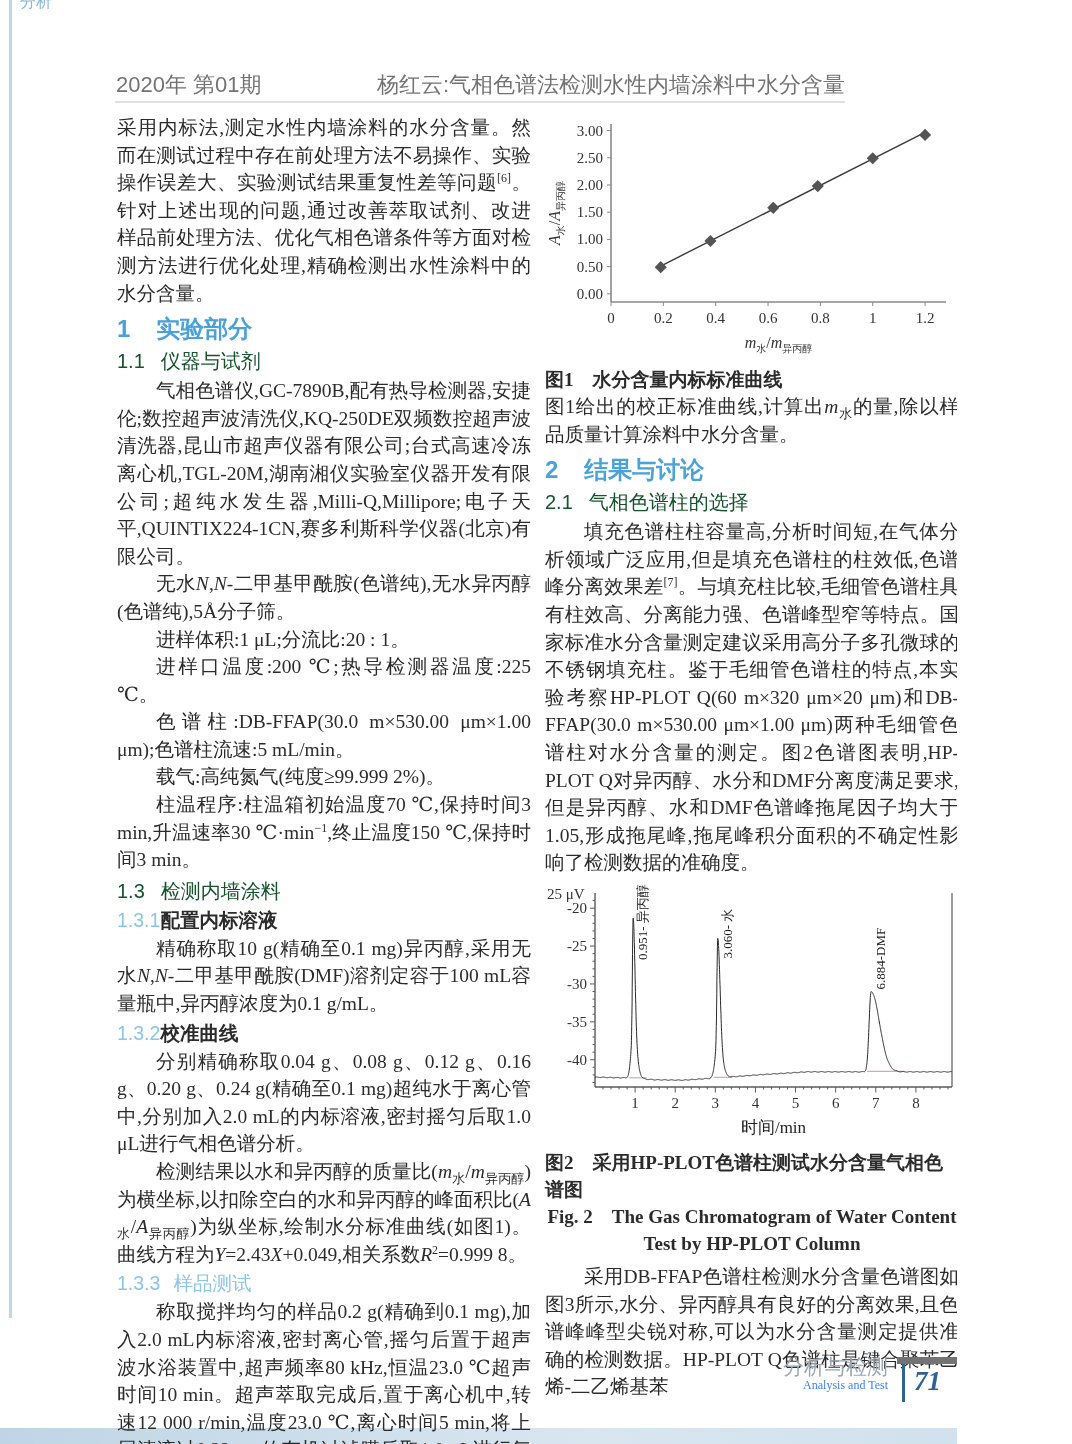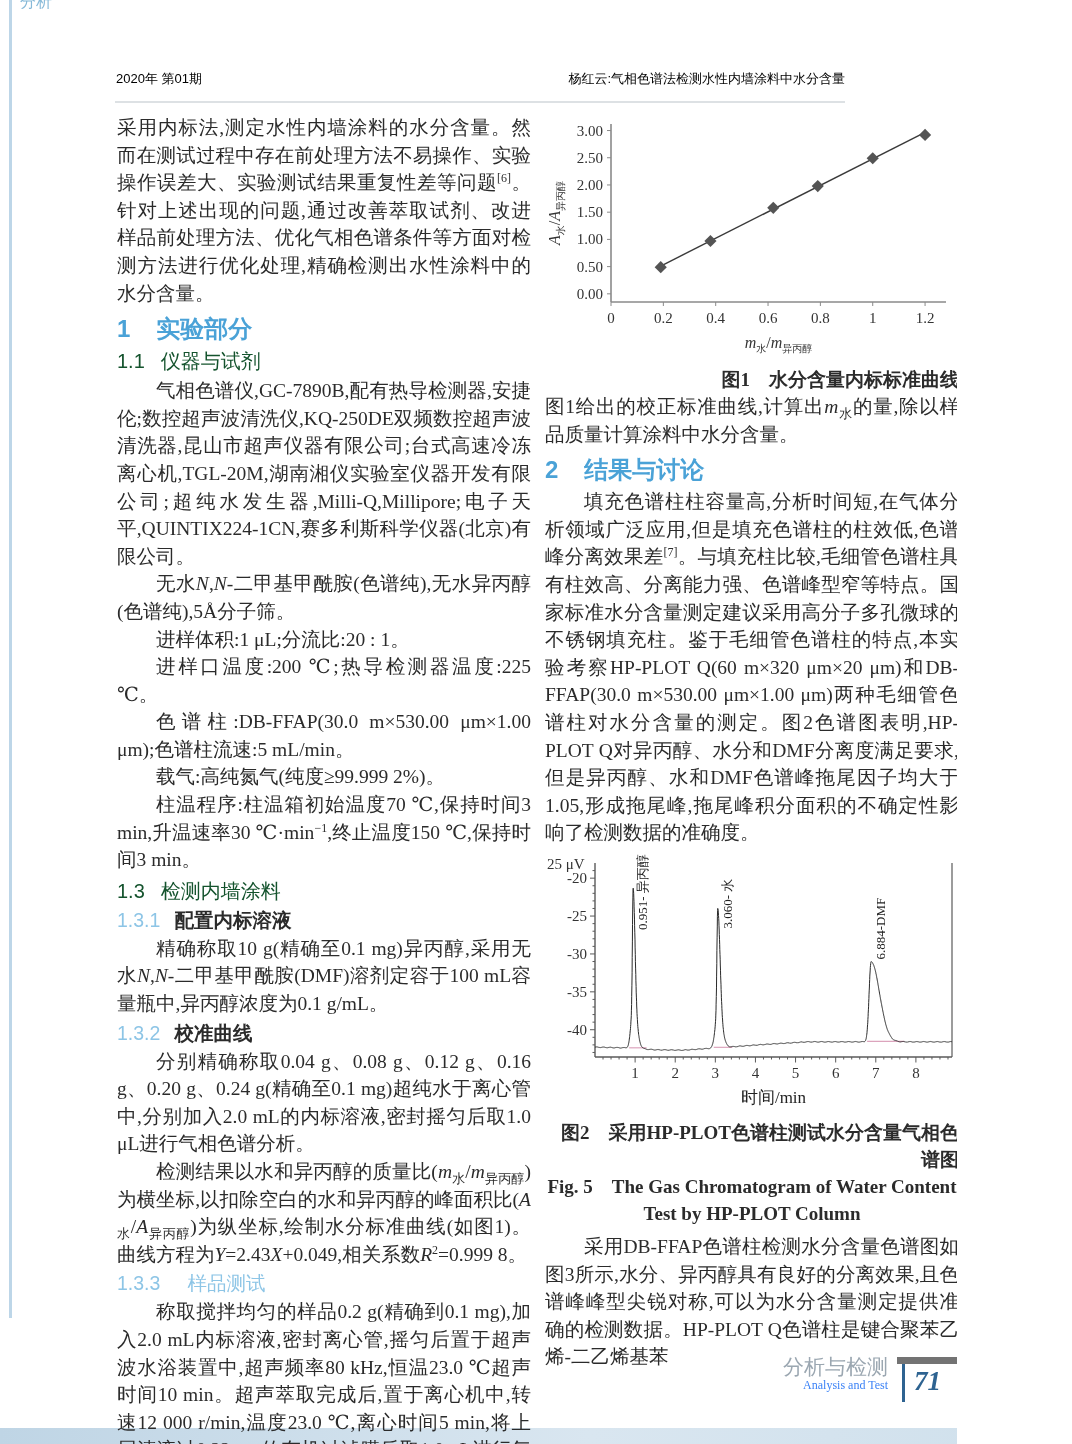--- a/index.html
+++ b/index.html
@@ -6,42 +6,42 @@
   .page{position:relative;width:957px;height:1444px;background:#ffffff;overflow:hidden;
         font-family:"Liberation Serif","DejaVu Serif",serif;color:#2b2b2b;}
   
   .edge-left{position:absolute;left:9px;top:0;width:3px;height:1318px;background:#bdd6e8;}
   .edge-topfrag{position:absolute;left:20px;top:-8px;height:17px;overflow:hidden;
                 color:#86b9d8;font-size:16px;font-family:"Liberation Sans",sans-serif;}
   .bottom-band{position:absolute;left:0;bottom:0;width:1072px;height:16px;
                background:linear-gradient(90deg,#bfd5e5 0%,#d9e6f0 55%,#cfe0ec 100%);}
   
   .hdr{position:absolute;top:70px;left:116px;right:112px;display:flex;justify-content:space-between;
-       font-family:"Liberation Sans","DejaVu Sans",sans-serif;font-size:13px;color:#000000;gap:16px;}
+       font-family:"Liberation Sans","DejaVu Sans",sans-serif;font-size:22px;color:#737373;gap:16px;}
   .hdr-rule{position:absolute;top:101px;left:115px;right:112px;border-top:2px solid #dde1e4;}
   
   .col{position:absolute;width:414px;}
   .col-left{left:117px;top:114px;}
   .col-right{left:545px;top:108px;}
   .para{margin:0;font-size:19.5px;line-height:27.6px;text-align:justify;}
   .indent{text-indent:2em;}
   .para sup{font-size:12px;line-height:0;}
   .para sub{font-size:13px;line-height:0;}
   .h1{margin:7px 0 3px;font-family:"Liberation Sans","DejaVu Sans",sans-serif;
       font-size:24px;font-weight:bold;color:#4aa2d7;line-height:30px;}
   .h1 .num{margin-right:26px;}
   .h2{margin:4px 0 2px;font-family:"Liberation Sans","DejaVu Sans",sans-serif;
       font-size:20px;font-weight:normal;color:#14532d;line-height:27px;}
   .h2 .num{margin-right:16px;}
   .h3{margin:2px 0 1px;font-size:19.5px;line-height:27px;font-family:"Liberation Sans","DejaVu Sans",sans-serif;}
-  .h3 .num{color:#8dc5e6;margin-right:14px;font-weight:normal;}
+  .h3 .num{color:#8dc5e6;margin-right:0;font-weight:normal;}
   .h3 .t-dark{color:#2b2b2b;font-weight:bold;}
   .h3 .t-blue{color:#8dc5e6;font-weight:normal;margin-left:13px;}
   .figure{margin:2px 0 0 0;text-align:center;}
-  .cap-cn{margin:4px 0 0;font-size:19px;font-weight:bold;text-align:right;line-height:27px;}
+  .cap-cn{margin:4px 0 0;font-size:19px;font-weight:bold;text-align:left;line-height:27px;}
   .cap-en{margin:0 0 6px;font-size:19px;font-weight:bold;text-align:center;line-height:27px;}
   
   .foot-cn{position:absolute;top:1353px;left:700px;width:188px;text-align:right;
            font-family:"Liberation Sans","DejaVu Sans",sans-serif;font-size:21px;color:#9ba7b1;}
   .foot-en{position:absolute;top:1378px;left:700px;width:188px;text-align:right;
            font-family:Liberation Serif, serif;font-size:12px;color:#3b82f6;}
   .pagebox{position:absolute;top:1357px;left:897px;width:66px;height:44px;border-top:7px solid #737373;}
   .pagebox .vline{position:absolute;left:5px;top:0;width:3px;height:38px;background:#2e6391;}
   .pagebox .pnum{position:absolute;left:17px;top:2px;font-size:27px;font-style:italic;font-weight:bold;
                  color:#2e6391;font-family:"Liberation Serif",serif;}
@@ -144,20 +144,23 @@
           <text x="233.5" y="238" font-size="16" fill="#333" font-family="&quot;Liberation Serif&quot;,serif" text-anchor="middle"><tspan font-style="italic">m</tspan><tspan font-size="10" dy="4">水</tspan><tspan dy="-4">​</tspan><tspan>/</tspan><tspan font-style="italic">m</tspan><tspan font-size="10" dy="4">异丙醇</tspan><tspan dy="-4">​</tspan></text>
           <text x="0" y="0" font-size="16" fill="#333" font-family="&quot;Liberation Serif&quot;,serif" text-anchor="middle" transform="translate(15 103) rotate(-90)"><tspan font-style="italic">A</tspan><tspan font-size="10" dy="4">水</tspan><tspan dy="-4">​</tspan><tspan>/</tspan><tspan font-style="italic">A</tspan><tspan font-size="10" dy="4">异丙醇</tspan><tspan dy="-4">​</tspan></text>
         </svg>
     </div>
     <p class="cap-cn">图1　水分含量内标标准曲线</p>
 
     <p class="para">图1给出的校正标准曲线,计算出<i>m</i><sub>水</sub>的量,除以样品质量计算涂料中水分含量。</p>
 
     <div class="h1">
       <span class="num">2</span><span>结果与讨论</span>
+    </div>
+    <div class="h2">
+      <span class="num">2.1</span><span>气相色谱柱的选择</span>
     </div>
     <p class="para indent">填充色谱柱柱容量高,分析时间短,在气体分析领域广泛应用,但是填充色谱柱的柱效低,色谱峰分离效果差<sup>[7]</sup>。与填充柱比较,毛细管色谱柱具有柱效高、分离能力强、色谱峰型窄等特点。国家标准水分含量测定建议采用高分子多孔微球的不锈钢填充柱。鉴于毛细管色谱柱的特点,本实验考察HP-PLOT Q(60 m×320 μm×20 μm)和DB-FFAP(30.0 m×530.00 μm×1.00 μm)两种毛细管色谱柱对水分含量的测定。图2色谱图表明,HP-PLOT Q对异丙醇、水分和DMF分离度满足要求,但是异丙醇、水和DMF色谱峰拖尾因子均大于1.05,形成拖尾峰,拖尾峰积分面积的不确定性影响了检测数据的准确度。</p>
 
     <div class="figure">
       <svg id="fig2-svg" width="415" height="262" viewBox="0 0 415 262">
           <line x1="50" y1="14" x2="50" y2="208" stroke="#5a5a5a" stroke-width="1.4"></line>
           <line x1="50" y1="208" x2="407" y2="208" stroke="#5a5a5a" stroke-width="1.4"></line>
           <line x1="407" y1="14" x2="407" y2="208" stroke="#5a5a5a" stroke-width="1.2"></line>
           <line x1="47.5" y1="203.453125" x2="50" y2="203.453125" stroke="#5a5a5a"></line>
           <line x1="47.5" y1="195.875" x2="50" y2="195.875" stroke="#5a5a5a"></line>
@@ -246,21 +249,21 @@
           <line x1="168.7325842696629" y1="198.33046875" x2="187.38483146067415" y2="198.33046875" stroke="#dca4bd" stroke-width="1.2"></line>
           <line x1="322.1222471910113" y1="192.34375" x2="359.4267415730337" y2="192.34375" stroke="#dca4bd" stroke-width="1.2"></line>
           <path d="M50.0 198.1L50.2 198.1L50.3 198.1L50.5 198.0L50.6 198.0L50.8 198.0L51.0 197.9L51.1 197.9L51.3 197.9L51.4 197.9L51.6 197.9L51.8 197.9L51.9 197.9L52.1 197.9L52.2 197.9L52.4 198.0L52.6 198.0L52.7 198.0L52.9 198.1L53.0 198.1L53.2 198.2L53.4 198.2L53.5 198.3L53.7 198.3L53.9 198.4L54.0 198.4L54.2 198.4L54.3 198.5L54.5 198.5L54.7 198.5L54.8 198.6L55.0 198.6L55.1 198.6L55.3 198.6L55.5 198.6L55.6 198.6L55.8 198.5L55.9 198.5L56.1 198.5L56.3 198.4L56.4 198.4L56.6 198.4L56.7 198.3L56.9 198.3L57.1 198.2L57.2 198.2L57.4 198.2L57.5 198.1L57.7 198.1L57.9 198.1L58.0 198.1L58.2 198.1L58.3 198.0L58.5 198.0L58.7 198.1L58.8 198.1L59.0 198.1L59.1 198.1L59.3 198.1L59.5 198.2L59.6 198.2L59.8 198.3L59.9 198.3L60.1 198.4L60.3 198.4L60.4 198.5L60.6 198.5L60.8 198.5L60.9 198.6L61.1 198.6L61.2 198.7L61.4 198.7L61.6 198.7L61.7 198.7L61.9 198.7L62.0 198.7L62.2 198.7L62.4 198.7L62.5 198.7L62.7 198.7L62.8 198.7L63.0 198.6L63.2 198.6L63.3 198.5L63.5 198.5L63.6 198.5L63.8 198.4L64.0 198.4L64.1 198.3L64.3 198.3L64.4 198.3L64.6 198.3L64.8 198.2L64.9 198.2L65.1 198.2L65.2 198.2L65.4 198.2L65.6 198.2L65.7 198.2L65.9 198.3L66.0 198.3L66.2 198.3L66.4 198.4L66.5 198.4L66.7 198.4L66.8 198.5L67.0 198.5L67.2 198.6L67.3 198.6L67.5 198.7L67.6 198.7L67.8 198.8L68.0 198.8L68.1 198.8L68.3 198.9L68.5 198.9L68.6 198.9L68.8 198.9L68.9 198.9L69.1 198.9L69.3 198.9L69.4 198.9L69.6 198.8L69.7 198.8L69.9 198.8L70.1 198.7L70.2 198.7L70.4 198.6L70.5 198.6L70.7 198.6L70.9 198.5L71.0 198.5L71.2 198.5L71.3 198.4L71.5 198.4L71.7 198.4L71.8 198.4L72.0 198.4L72.1 198.4L72.3 198.4L72.5 198.4L72.6 198.4L72.8 198.4L72.9 198.5L73.1 198.5L73.3 198.5L73.4 198.6L73.6 198.6L73.7 198.7L73.9 198.7L74.1 198.8L74.2 198.8L74.4 198.9L74.5 198.9L74.7 198.9L74.9 199.0L75.0 199.0L75.2 199.0L75.4 199.0L75.5 199.1L75.7 199.1L75.8 199.1L76.0 199.0L76.2 199.0L76.3 199.0L76.5 199.0L76.6 198.9L76.8 198.9L77.0 198.9L77.1 198.8L77.3 198.8L77.4 198.7L77.6 198.7L77.8 198.7L77.9 198.6L78.1 198.6L78.2 198.6L78.4 198.6L78.6 198.5L78.7 198.5L78.9 198.5L79.0 198.5L79.2 198.5L79.4 198.5L79.5 198.6L79.7 198.6L79.8 198.6L80.0 198.7L80.2 198.7L80.3 198.7L80.5 198.7L80.6 198.8L80.8 198.8L81.0 198.8L81.1 198.8L81.3 198.8L81.4 198.7L81.6 198.7L81.8 198.6L81.9 198.5L82.1 198.4L82.3 198.2L82.4 198.0L82.6 197.7L82.7 197.4L82.9 197.0L83.1 196.6L83.2 196.1L83.4 195.5L83.5 194.8L83.7 194.1L83.9 193.2L84.0 192.3L84.2 191.3L84.3 190.1L84.5 188.9L84.7 187.5L84.8 186.1L85.0 184.6L85.1 183.0L85.3 181.2L85.5 179.4L85.6 177.5L85.8 175.4L85.9 172.9L86.1 170.1L86.3 166.5L86.4 161.8L86.6 155.5L86.7 147.3L86.9 136.8L87.1 123.8L87.2 108.7L87.4 92.1L87.5 75.4L87.7 60.1L87.9 48.1L88.0 40.9L88.2 39.2L88.3 40.0L88.5 41.8L88.7 44.6L88.8 48.2L89.0 52.7L89.1 57.9L89.3 63.7L89.5 70.1L89.6 76.8L89.8 83.8L90.0 90.9L90.1 98.1L90.3 105.3L90.4 112.3L90.6 119.1L90.8 125.6L90.9 131.8L91.1 137.6L91.2 143.1L91.4 148.1L91.6 152.8L91.7 157.0L91.9 160.9L92.0 164.4L92.2 167.5L92.4 170.4L92.5 173.0L92.7 175.3L92.8 177.4L93.0 179.3L93.2 181.0L93.3 182.6L93.5 184.0L93.6 185.3L93.8 186.5L94.0 187.6L94.1 188.6L94.3 189.5L94.4 190.4L94.6 191.2L94.8 192.0L94.9 192.7L95.1 193.3L95.2 194.0L95.4 194.5L95.6 195.0L95.7 195.5L95.9 195.9L96.0 196.3L96.2 196.7L96.4 197.0L96.5 197.3L96.7 197.6L96.9 197.8L97.0 198.0L97.2 198.2L97.3 198.4L97.5 198.5L97.7 198.7L97.8 198.8L98.0 198.9L98.1 199.0L98.3 199.0L98.5 199.1L98.6 199.2L98.8 199.2L98.9 199.3L99.1 199.3L99.3 199.4L99.4 199.5L99.6 199.5L99.7 199.6L99.9 199.6L100.1 199.7L100.2 199.8L100.4 199.8L100.5 199.9L100.7 200.0L100.9 200.0L101.0 200.1L101.2 200.2L101.3 200.2L101.5 200.3L101.7 200.3L101.8 200.4L102.0 200.4L102.1 200.5L102.3 200.5L102.5 200.6L102.6 200.6L102.8 200.6L102.9 200.6L103.1 200.6L103.3 200.6L103.4 200.6L103.6 200.6L103.8 200.6L103.9 200.5L104.1 200.5L104.2 200.5L104.4 200.4L104.6 200.4L104.7 200.4L104.9 200.3L105.0 200.3L105.2 200.3L105.4 200.3L105.5 200.2L105.7 200.2L105.8 200.2L106.0 200.2L106.2 200.2L106.3 200.2L106.5 200.3L106.6 200.3L106.8 200.3L107.0 200.4L107.1 200.4L107.3 200.4L107.4 200.5L107.6 200.5L107.8 200.6L107.9 200.7L108.1 200.7L108.2 200.8L108.4 200.8L108.6 200.9L108.7 200.9L108.9 201.0L109.0 201.0L109.2 201.0L109.4 201.0L109.5 201.1L109.7 201.1L109.8 201.1L110.0 201.1L110.2 201.1L110.3 201.0L110.5 201.0L110.6 201.0L110.8 200.9L111.0 200.9L111.1 200.9L111.3 200.8L111.5 200.8L111.6 200.7L111.8 200.7L111.9 200.7L112.1 200.6L112.3 200.6L112.4 200.6L112.6 200.6L112.7 200.5L112.9 200.5L113.1 200.5L113.2 200.5L113.4 200.6L113.5 200.6L113.7 200.6L113.9 200.6L114.0 200.7L114.2 200.7L114.3 200.8L114.5 200.8L114.7 200.8L114.8 200.9L115.0 200.9L115.1 201.0L115.3 201.0L115.5 201.1L115.6 201.1L115.8 201.1L115.9 201.2L116.1 201.2L116.3 201.2L116.4 201.2L116.6 201.2L116.7 201.2L116.9 201.2L117.1 201.1L117.2 201.1L117.4 201.1L117.5 201.1L117.7 201.0L117.9 201.0L118.0 200.9L118.2 200.9L118.4 200.8L118.5 200.8L118.7 200.8L118.8 200.7L119.0 200.7L119.2 200.7L119.3 200.7L119.5 200.6L119.6 200.6L119.8 200.6L120.0 200.6L120.1 200.6L120.3 200.7L120.4 200.7L120.6 200.7L120.8 200.7L120.9 200.8L121.1 200.8L121.2 200.9L121.4 200.9L121.6 201.0L121.7 201.0L121.9 201.1L122.0 201.1L122.2 201.1L122.4 201.2L122.5 201.2L122.7 201.2L122.8 201.3L123.0 201.3L123.2 201.3L123.3 201.3L123.5 201.3L123.6 201.3L123.8 201.2L124.0 201.2L124.1 201.2L124.3 201.2L124.4 201.1L124.6 201.1L124.8 201.0L124.9 201.0L125.1 201.0L125.3 200.9L125.4 200.9L125.6 200.8L125.7 200.8L125.9 200.8L126.1 200.8L126.2 200.7L126.4 200.7L126.5 200.7L126.7 200.7L126.9 200.7L127.0 200.7L127.2 200.8L127.3 200.8L127.5 200.8L127.7 200.9L127.8 200.9L128.0 200.9L128.1 201.0L128.3 201.0L128.5 201.1L128.6 201.1L128.8 201.2L128.9 201.2L129.1 201.3L129.3 201.3L129.4 201.3L129.6 201.3L129.7 201.4L129.9 201.4L130.1 201.4L130.2 201.4L130.4 201.4L130.5 201.3L130.7 201.3L130.9 201.3L131.0 201.3L131.2 201.2L131.3 201.2L131.5 201.2L131.7 201.1L131.8 201.1L132.0 201.0L132.2 201.0L132.3 200.9L132.5 200.9L132.6 200.9L132.8 200.9L133.0 200.8L133.1 200.8L133.3 200.8L133.4 200.8L133.6 200.8L133.8 200.8L133.9 200.8L134.1 200.9L134.2 200.9L134.4 200.9L134.6 201.0L134.7 201.0L134.9 201.1L135.0 201.1L135.2 201.2L135.4 201.2L135.5 201.2L135.7 201.3L135.8 201.3L136.0 201.4L136.2 201.4L136.3 201.4L136.5 201.4L136.6 201.5L136.8 201.5L137.0 201.5L137.1 201.5L137.3 201.4L137.4 201.4L137.6 201.4L137.8 201.4L137.9 201.3L138.1 201.3L138.2 201.3L138.4 201.2L138.6 201.2L138.7 201.1L138.9 201.0L139.0 201.0L139.2 200.9L139.4 200.9L139.5 200.9L139.7 200.8L139.9 200.8L140.0 200.8L140.2 200.7L140.3 200.7L140.5 200.7L140.7 200.7L140.8 200.7L141.0 200.8L141.1 200.8L141.3 200.8L141.5 200.8L141.6 200.9L141.8 200.9L141.9 200.9L142.1 201.0L142.3 201.0L142.4 201.0L142.6 201.1L142.7 201.1L142.9 201.1L143.1 201.1L143.2 201.1L143.4 201.1L143.5 201.1L143.7 201.1L143.9 201.1L144.0 201.1L144.2 201.0L144.3 201.0L144.5 201.0L144.7 200.9L144.8 200.9L145.0 200.8L145.1 200.8L145.3 200.7L145.5 200.7L145.6 200.6L145.8 200.6L145.9 200.5L146.1 200.5L146.3 200.4L146.4 200.4L146.6 200.3L146.8 200.3L146.9 200.3L147.1 200.3L147.2 200.3L147.4 200.3L147.6 200.3L147.7 200.3L147.9 200.3L148.0 200.3L148.2 200.4L148.4 200.4L148.5 200.4L148.7 200.4L148.8 200.5L149.0 200.5L149.2 200.5L149.3 200.6L149.5 200.6L149.6 200.6L149.8 200.6L150.0 200.7L150.1 200.7L150.3 200.7L150.4 200.7L150.6 200.6L150.8 200.6L150.9 200.6L151.1 200.6L151.2 200.5L151.4 200.5L151.6 200.4L151.7 200.4L151.9 200.3L152.0 200.3L152.2 200.2L152.4 200.2L152.5 200.1L152.7 200.1L152.8 200.0L153.0 200.0L153.2 199.9L153.3 199.9L153.5 199.9L153.7 199.8L153.8 199.8L154.0 199.8L154.1 199.8L154.3 199.8L154.5 199.8L154.6 199.8L154.8 199.9L154.9 199.9L155.1 199.9L155.3 199.9L155.4 200.0L155.6 200.0L155.7 200.0L155.9 200.1L156.1 200.1L156.2 200.1L156.4 200.2L156.5 200.2L156.7 200.2L156.9 200.2L157.0 200.2L157.2 200.2L157.3 200.2L157.5 200.2L157.7 200.2L157.8 200.1L158.0 200.1L158.1 200.1L158.3 200.0L158.5 200.0L158.6 199.9L158.8 199.9L158.9 199.8L159.1 199.7L159.3 199.7L159.4 199.6L159.6 199.6L159.7 199.5L159.9 199.5L160.1 199.5L160.2 199.4L160.4 199.4L160.5 199.4L160.7 199.4L160.9 199.4L161.0 199.4L161.2 199.4L161.4 199.4L161.5 199.4L161.7 199.4L161.8 199.4L162.0 199.5L162.2 199.5L162.3 199.5L162.5 199.6L162.6 199.6L162.8 199.6L163.0 199.7L163.1 199.7L163.3 199.7L163.4 199.7L163.6 199.7L163.8 199.7L163.9 199.7L164.1 199.7L164.2 199.7L164.4 199.6L164.6 199.6L164.7 199.5L164.9 199.4L165.0 199.3L165.2 199.2L165.4 199.1L165.5 199.0L165.7 198.8L165.8 198.7L166.0 198.5L166.2 198.3L166.3 198.1L166.5 197.8L166.6 197.5L166.8 197.2L167.0 196.8L167.1 196.5L167.3 196.0L167.4 195.5L167.6 195.0L167.8 194.4L167.9 193.8L168.1 193.1L168.3 192.3L168.4 191.4L168.6 190.5L168.7 189.5L168.9 188.5L169.1 187.4L169.2 186.2L169.4 184.9L169.5 183.5L169.7 182.1L169.9 180.6L170.0 179.0L170.2 177.2L170.3 175.2L170.5 172.7L170.7 169.8L170.8 166.1L171.0 161.3L171.1 155.2L171.3 147.5L171.5 138.1L171.6 127.1L171.8 114.7L171.9 101.7L172.1 88.8L172.3 77.1L172.4 67.7L172.6 61.6L172.7 59.4L172.9 59.7L173.1 60.5L173.2 61.9L173.4 63.9L173.5 66.4L173.7 69.4L173.9 72.9L174.0 76.8L174.2 81.0L174.3 85.5L174.5 90.3L174.7 95.3L174.8 100.4L175.0 105.6L175.2 110.8L175.3 116.0L175.5 121.2L175.6 126.2L175.8 131.1L176.0 135.8L176.1 140.4L176.3 144.7L176.4 148.8L176.6 152.7L176.8 156.3L176.9 159.7L177.1 162.9L177.2 165.8L177.4 168.5L177.6 171.0L177.7 173.2L177.9 175.3L178.0 177.2L178.2 178.9L178.4 180.5L178.5 181.9L178.7 183.2L178.8 184.4L179.0 185.5L179.2 186.4L179.3 187.3L179.5 188.1L179.6 188.9L179.8 189.6L180.0 190.2L180.1 190.8L180.3 191.3L180.4 191.8L180.6 192.3L180.8 192.7L180.9 193.1L181.1 193.5L181.2 193.9L181.4 194.2L181.6 194.5L181.7 194.8L181.9 195.1L182.0 195.4L182.2 195.6L182.4 195.9L182.5 196.1L182.7 196.3L182.9 196.5L183.0 196.7L183.2 196.9L183.3 197.1L183.5 197.2L183.7 197.3L183.8 197.4L184.0 197.5L184.1 197.6L184.3 197.7L184.5 197.8L184.6 197.8L184.8 197.8L184.9 197.9L185.1 197.9L185.3 197.9L185.4 197.9L185.6 197.9L185.7 197.8L185.9 197.8L186.1 197.8L186.2 197.7L186.4 197.7L186.5 197.7L186.7 197.6L186.9 197.6L187.0 197.5L187.2 197.5L187.3 197.5L187.5 197.4L187.7 197.4L187.8 197.4L188.0 197.4L188.1 197.4L188.3 197.4L188.5 197.4L188.6 197.4L188.8 197.4L188.9 197.5L189.1 197.5L189.3 197.5L189.4 197.6L189.6 197.6L189.8 197.6L189.9 197.7L190.1 197.7L190.2 197.7L190.4 197.8L190.6 197.8L190.7 197.8L190.9 197.8L191.0 197.8L191.2 197.8L191.4 197.8L191.5 197.8L191.7 197.8L191.8 197.7L192.0 197.7L192.2 197.7L192.3 197.6L192.5 197.6L192.6 197.5L192.8 197.5L193.0 197.4L193.1 197.3L193.3 197.3L193.4 197.2L193.6 197.2L193.8 197.1L193.9 197.1L194.1 197.0L194.2 197.0L194.4 197.0L194.6 197.0L194.7 196.9L194.9 196.9L195.0 196.9L195.2 196.9L195.4 196.9L195.5 197.0L195.7 197.0L195.8 197.0L196.0 197.0L196.2 197.1L196.3 197.1L196.5 197.1L196.7 197.2L196.8 197.2L197.0 197.2L197.1 197.2L197.3 197.3L197.5 197.3L197.6 197.3L197.8 197.3L197.9 197.3L198.1 197.3L198.3 197.3L198.4 197.3L198.6 197.2L198.7 197.2L198.9 197.2L199.1 197.1L199.2 197.1L199.4 197.0L199.5 197.0L199.7 196.9L199.9 196.9L200.0 196.8L200.2 196.8L200.3 196.7L200.5 196.6L200.7 196.6L200.8 196.6L201.0 196.5L201.1 196.5L201.3 196.5L201.5 196.4L201.6 196.4L201.8 196.4L201.9 196.4L202.1 196.4L202.3 196.4L202.4 196.5L202.6 196.5L202.7 196.5L202.9 196.5L203.1 196.6L203.2 196.6L203.4 196.6L203.6 196.7L203.7 196.7L203.9 196.7L204.0 196.8L204.2 196.8L204.4 196.8L204.5 196.8L204.7 196.8L204.8 196.8L205.0 196.8L205.2 196.8L205.3 196.8L205.5 196.7L205.6 196.7L205.8 196.6L206.0 196.6L206.1 196.6L206.3 196.5L206.4 196.4L206.6 196.4L206.8 196.3L206.9 196.3L207.1 196.2L207.2 196.2L207.4 196.1L207.6 196.1L207.7 196.0L207.9 196.0L208.0 196.0L208.2 196.0L208.4 195.9L208.5 195.9L208.7 195.9L208.8 195.9L209.0 195.9L209.2 196.0L209.3 196.0L209.5 196.0L209.6 196.0L209.8 196.1L210.0 196.1L210.1 196.1L210.3 196.2L210.4 196.2L210.6 196.2L210.8 196.2L210.9 196.3L211.1 196.3L211.3 196.3L211.4 196.3L211.6 196.3L211.7 196.3L211.9 196.3L212.1 196.3L212.2 196.2L212.4 196.2L212.5 196.2L212.7 196.1L212.9 196.1L213.0 196.0L213.2 196.0L213.3 195.9L213.5 195.9L213.7 195.8L213.8 195.7L214.0 195.7L214.1 195.6L214.3 195.6L214.5 195.6L214.6 195.5L214.8 195.5L214.9 195.5L215.1 195.4L215.3 195.4L215.4 195.4L215.6 195.4L215.7 195.4L215.9 195.4L216.1 195.5L216.2 195.5L216.4 195.5L216.5 195.5L216.7 195.6L216.9 195.6L217.0 195.6L217.2 195.7L217.3 195.7L217.5 195.7L217.7 195.8L217.8 195.8L218.0 195.8L218.2 195.8L218.3 195.8L218.5 195.8L218.6 195.8L218.8 195.8L219.0 195.8L219.1 195.7L219.3 195.7L219.4 195.7L219.6 195.6L219.8 195.6L219.9 195.5L220.1 195.5L220.2 195.4L220.4 195.4L220.6 195.3L220.7 195.2L220.9 195.2L221.0 195.1L221.2 195.1L221.4 195.1L221.5 195.0L221.7 195.0L221.8 195.0L222.0 195.0L222.2 195.0L222.3 195.0L222.5 195.0L222.6 195.0L222.8 195.0L223.0 195.0L223.1 195.1L223.3 195.1L223.4 195.1L223.6 195.2L223.8 195.2L223.9 195.2L224.1 195.3L224.2 195.3L224.4 195.3L224.6 195.3L224.7 195.4L224.9 195.4L225.1 195.4L225.2 195.4L225.4 195.4L225.5 195.4L225.7 195.4L225.9 195.3L226.0 195.3L226.2 195.3L226.3 195.2L226.5 195.2L226.7 195.1L226.8 195.1L227.0 195.0L227.1 195.0L227.3 194.9L227.5 194.9L227.6 194.8L227.8 194.8L227.9 194.7L228.1 194.7L228.3 194.6L228.4 194.6L228.6 194.6L228.7 194.6L228.9 194.6L229.1 194.6L229.2 194.6L229.4 194.6L229.5 194.6L229.7 194.6L229.9 194.6L230.0 194.7L230.2 194.7L230.3 194.7L230.5 194.8L230.7 194.8L230.8 194.8L231.0 194.9L231.1 194.9L231.3 194.9L231.5 194.9L231.6 195.0L231.8 195.0L231.9 195.0L232.1 195.0L232.3 195.0L232.4 195.0L232.6 194.9L232.8 194.9L232.9 194.9L233.1 194.8L233.2 194.8L233.4 194.7L233.6 194.7L233.7 194.6L233.9 194.6L234.0 194.5L234.2 194.5L234.4 194.4L234.5 194.4L234.7 194.3L234.8 194.3L235.0 194.2L235.2 194.2L235.3 194.2L235.5 194.2L235.6 194.2L235.8 194.2L236.0 194.2L236.1 194.2L236.3 194.2L236.4 194.2L236.6 194.2L236.8 194.2L236.9 194.3L237.1 194.3L237.2 194.3L237.4 194.4L237.6 194.4L237.7 194.4L237.9 194.5L238.0 194.5L238.2 194.5L238.4 194.5L238.5 194.6L238.7 194.6L238.8 194.6L239.0 194.6L239.2 194.6L239.3 194.5L239.5 194.5L239.7 194.5L239.8 194.4L240.0 194.4L240.1 194.4L240.3 194.3L240.5 194.3L240.6 194.2L240.8 194.1L240.9 194.1L241.1 194.0L241.3 194.0L241.4 193.9L241.6 193.9L241.7 193.9L241.9 193.8L242.1 193.8L242.2 193.8L242.4 193.8L242.5 193.7L242.7 193.7L242.9 193.8L243.0 193.8L243.2 193.8L243.3 193.8L243.5 193.8L243.7 193.9L243.8 193.9L244.0 193.9L244.1 194.0L244.3 194.0L244.5 194.0L244.6 194.1L244.8 194.1L244.9 194.1L245.1 194.1L245.3 194.1L245.4 194.2L245.6 194.2L245.7 194.2L245.9 194.1L246.1 194.1L246.2 194.1L246.4 194.1L246.6 194.0L246.7 194.0L246.9 194.0L247.0 193.9L247.2 193.9L247.4 193.8L247.5 193.8L247.7 193.7L247.8 193.6L248.0 193.6L248.2 193.5L248.3 193.5L248.5 193.5L248.6 193.4L248.8 193.4L249.0 193.4L249.1 193.4L249.3 193.3L249.4 193.3L249.6 193.3L249.8 193.3L249.9 193.4L250.1 193.4L250.2 193.4L250.4 193.4L250.6 193.5L250.7 193.5L250.9 193.5L251.0 193.6L251.2 193.6L251.4 193.6L251.5 193.7L251.7 193.7L251.8 193.7L252.0 193.7L252.2 193.7L252.3 193.8L252.5 193.8L252.6 193.7L252.8 193.7L253.0 193.7L253.1 193.7L253.3 193.7L253.4 193.6L253.6 193.6L253.8 193.5L253.9 193.5L254.1 193.4L254.3 193.4L254.4 193.3L254.6 193.3L254.7 193.2L254.9 193.2L255.1 193.1L255.2 193.1L255.4 193.0L255.5 193.0L255.7 193.0L255.9 193.0L256.0 192.9L256.2 192.9L256.3 192.9L256.5 192.9L256.7 192.9L256.8 193.0L257.0 193.0L257.1 193.0L257.3 193.0L257.5 193.1L257.6 193.1L257.8 193.1L257.9 193.2L258.1 193.2L258.3 193.2L258.4 193.3L258.6 193.3L258.7 193.3L258.9 193.3L259.1 193.3L259.2 193.3L259.4 193.3L259.5 193.3L259.7 193.3L259.9 193.3L260.0 193.3L260.2 193.2L260.3 193.2L260.5 193.1L260.7 193.1L260.8 193.0L261.0 193.0L261.2 192.9L261.3 192.9L261.5 192.8L261.6 192.8L261.8 192.7L262.0 192.7L262.1 192.6L262.3 192.6L262.4 192.6L262.6 192.6L262.8 192.5L262.9 192.5L263.1 192.5L263.2 192.6L263.4 192.6L263.6 192.6L263.7 192.6L263.9 192.7L264.0 192.7L264.2 192.7L264.4 192.8L264.5 192.8L264.7 192.9L264.8 192.9L265.0 193.0L265.2 193.0L265.3 193.0L265.5 193.1L265.6 193.1L265.8 193.1L266.0 193.1L266.1 193.1L266.3 193.1L266.4 193.1L266.6 193.1L266.8 193.1L266.9 193.1L267.1 193.1L267.2 193.0L267.4 193.0L267.6 193.0L267.7 192.9L267.9 192.9L268.1 192.8L268.2 192.8L268.4 192.7L268.5 192.7L268.7 192.7L268.9 192.6L269.0 192.6L269.2 192.6L269.3 192.6L269.5 192.5L269.7 192.5L269.8 192.5L270.0 192.6L270.1 192.6L270.3 192.6L270.5 192.6L270.6 192.6L270.8 192.7L270.9 192.7L271.1 192.8L271.3 192.8L271.4 192.9L271.6 192.9L271.7 192.9L271.9 193.0L272.1 193.0L272.2 193.1L272.4 193.1L272.5 193.1L272.7 193.1L272.9 193.1L273.0 193.1L273.2 193.1L273.3 193.1L273.5 193.1L273.7 193.1L273.8 193.1L274.0 193.0L274.1 193.0L274.3 193.0L274.5 192.9L274.6 192.9L274.8 192.8L275.0 192.8L275.1 192.8L275.3 192.7L275.4 192.7L275.6 192.6L275.8 192.6L275.9 192.6L276.1 192.6L276.2 192.5L276.4 192.5L276.6 192.5L276.7 192.5L276.9 192.6L277.0 192.6L277.2 192.6L277.4 192.6L277.5 192.7L277.7 192.7L277.8 192.7L278.0 192.8L278.2 192.8L278.3 192.9L278.5 192.9L278.6 193.0L278.8 193.0L279.0 193.0L279.1 193.1L279.3 193.1L279.4 193.1L279.6 193.1L279.8 193.1L279.9 193.1L280.1 193.1L280.2 193.1L280.4 193.1L280.6 193.1L280.7 193.1L280.9 193.0L281.0 193.0L281.2 193.0L281.4 192.9L281.5 192.9L281.7 192.8L281.8 192.8L282.0 192.7L282.2 192.7L282.3 192.7L282.5 192.6L282.7 192.6L282.8 192.6L283.0 192.6L283.1 192.5L283.3 192.5L283.5 192.5L283.6 192.6L283.8 192.6L283.9 192.6L284.1 192.6L284.3 192.7L284.4 192.7L284.6 192.7L284.7 192.8L284.9 192.8L285.1 192.9L285.2 192.9L285.4 192.9L285.5 193.0L285.7 193.0L285.9 193.1L286.0 193.1L286.2 193.1L286.3 193.1L286.5 193.1L286.7 193.1L286.8 193.1L287.0 193.1L287.1 193.1L287.3 193.1L287.5 193.1L287.6 193.0L287.8 193.0L287.9 193.0L288.1 192.9L288.3 192.9L288.4 192.8L288.6 192.8L288.7 192.8L288.9 192.7L289.1 192.7L289.2 192.6L289.4 192.6L289.6 192.6L289.7 192.6L289.9 192.5L290.0 192.5L290.2 192.5L290.4 192.5L290.5 192.6L290.7 192.6L290.8 192.6L291.0 192.6L291.2 192.7L291.3 192.7L291.5 192.8L291.6 192.8L291.8 192.8L292.0 192.9L292.1 192.9L292.3 193.0L292.4 193.0L292.6 193.0L292.8 193.1L292.9 193.1L293.1 193.1L293.2 193.1L293.4 193.1L293.6 193.1L293.7 193.1L293.9 193.1L294.0 193.1L294.2 193.1L294.4 193.1L294.5 193.0L294.7 193.0L294.8 192.9L295.0 192.9L295.2 192.9L295.3 192.8L295.5 192.8L295.6 192.7L295.8 192.7L296.0 192.7L296.1 192.6L296.3 192.6L296.5 192.6L296.6 192.6L296.8 192.5L296.9 192.5L297.1 192.5L297.3 192.6L297.4 192.6L297.6 192.6L297.7 192.6L297.9 192.7L298.1 192.7L298.2 192.7L298.4 192.8L298.5 192.8L298.7 192.9L298.9 192.9L299.0 193.0L299.2 193.0L299.3 193.0L299.5 193.1L299.7 193.1L299.8 193.1L300.0 193.1L300.1 193.1L300.3 193.1L300.5 193.1L300.6 193.1L300.8 193.1L300.9 193.1L301.1 193.1L301.3 193.0L301.4 193.0L301.6 193.0L301.7 192.9L301.9 192.9L302.1 192.8L302.2 192.8L302.4 192.7L302.5 192.7L302.7 192.7L302.9 192.6L303.0 192.6L303.2 192.6L303.3 192.6L303.5 192.5L303.7 192.5L303.8 192.5L304.0 192.5L304.2 192.6L304.3 192.6L304.5 192.6L304.6 192.6L304.8 192.7L305.0 192.7L305.1 192.8L305.3 192.8L305.4 192.8L305.6 192.9L305.8 192.9L305.9 193.0L306.1 193.0L306.2 193.0L306.4 193.1L306.6 193.1L306.7 193.1L306.9 193.1L307.0 193.1L307.2 193.1L307.4 193.1L307.5 193.1L307.7 193.1L307.8 193.1L308.0 193.1L308.2 193.0L308.3 193.0L308.5 192.9L308.6 192.9L308.8 192.9L309.0 192.8L309.1 192.8L309.3 192.7L309.4 192.7L309.6 192.6L309.8 192.6L309.9 192.6L310.1 192.6L310.2 192.6L310.4 192.5L310.6 192.5L310.7 192.5L310.9 192.6L311.1 192.6L311.2 192.6L311.4 192.6L311.5 192.7L311.7 192.7L311.9 192.7L312.0 192.8L312.2 192.8L312.3 192.9L312.5 192.9L312.7 193.0L312.8 193.0L313.0 193.0L313.1 193.1L313.3 193.1L313.5 193.1L313.6 193.1L313.8 193.1L313.9 193.1L314.1 193.1L314.3 193.1L314.4 193.1L314.6 193.1L314.7 193.1L314.9 193.0L315.1 193.0L315.2 193.0L315.4 192.9L315.5 192.9L315.7 192.8L315.9 192.8L316.0 192.7L316.2 192.7L316.3 192.7L316.5 192.6L316.7 192.6L316.8 192.6L317.0 192.6L317.1 192.5L317.3 192.5L317.5 192.5L317.6 192.5L317.8 192.6L318.0 192.6L318.1 192.6L318.3 192.6L318.4 192.6L318.6 192.6L318.8 192.7L318.9 192.7L319.1 192.7L319.2 192.7L319.4 192.7L319.6 192.6L319.7 192.5L319.9 192.4L320.0 192.3L320.2 192.1L320.4 191.9L320.5 191.5L320.7 191.2L320.8 190.7L321.0 190.1L321.2 189.4L321.3 188.6L321.5 187.6L321.6 186.5L321.8 185.2L322.0 183.7L322.1 182.1L322.3 180.2L322.4 178.1L322.6 175.7L322.8 173.2L322.9 170.4L323.1 167.4L323.2 164.2L323.4 160.8L323.6 157.2L323.7 153.5L323.9 149.6L324.0 145.8L324.2 141.9L324.4 138.0L324.5 134.2L324.7 130.6L324.8 127.1L325.0 124.0L325.2 121.1L325.3 118.5L325.5 116.4L325.7 114.7L325.8 113.5L326.0 112.8L326.1 112.6L326.3 112.6L326.5 112.7L326.6 112.8L326.8 113.0L326.9 113.1L327.1 113.3L327.3 113.5L327.4 113.7L327.6 114.0L327.7 114.3L327.9 114.5L328.1 114.9L328.2 115.2L328.4 115.5L328.5 115.9L328.7 116.3L328.9 116.7L329.0 117.2L329.2 117.6L329.3 118.1L329.5 118.6L329.7 119.2L329.8 119.7L330.0 120.3L330.1 120.9L330.3 121.5L330.5 122.2L330.6 122.9L330.8 123.6L330.9 124.3L331.1 125.1L331.3 125.8L331.4 126.6L331.6 127.5L331.7 128.3L331.9 129.1L332.1 130.0L332.2 130.9L332.4 131.8L332.6 132.7L332.7 133.6L332.9 134.6L333.0 135.5L333.2 136.4L333.4 137.4L333.5 138.3L333.7 139.3L333.8 140.2L334.0 141.2L334.2 142.1L334.3 143.0L334.5 144.0L334.6 144.9L334.8 145.8L335.0 146.7L335.1 147.6L335.3 148.5L335.4 149.4L335.6 150.3L335.8 151.1L335.9 152.0L336.1 152.9L336.2 153.7L336.4 154.5L336.6 155.4L336.7 156.2L336.9 157.1L337.0 157.9L337.2 158.7L337.4 159.5L337.5 160.4L337.7 161.2L337.8 162.0L338.0 162.8L338.2 163.6L338.3 164.4L338.5 165.2L338.6 166.0L338.8 166.8L339.0 167.5L339.1 168.3L339.3 169.1L339.5 169.8L339.6 170.5L339.8 171.3L339.9 172.0L340.1 172.7L340.3 173.3L340.4 174.0L340.6 174.6L340.7 175.2L340.9 175.8L341.1 176.4L341.2 177.0L341.4 177.5L341.5 178.0L341.7 178.5L341.9 179.0L342.0 179.5L342.2 179.9L342.3 180.4L342.5 180.8L342.7 181.2L342.8 181.6L343.0 182.0L343.1 182.3L343.3 182.7L343.5 183.0L343.6 183.3L343.8 183.7L343.9 184.0L344.1 184.3L344.3 184.6L344.4 184.9L344.6 185.2L344.7 185.5L344.9 185.8L345.1 186.1L345.2 186.4L345.4 186.7L345.5 187.0L345.7 187.3L345.9 187.6L346.0 187.8L346.2 188.1L346.4 188.3L346.5 188.6L346.7 188.8L346.8 189.1L347.0 189.3L347.2 189.5L347.3 189.7L347.5 189.9L347.6 190.0L347.8 190.2L348.0 190.3L348.1 190.5L348.3 190.6L348.4 190.7L348.6 190.8L348.8 190.9L348.9 191.0L349.1 191.0L349.2 191.1L349.4 191.2L349.6 191.2L349.7 191.2L349.9 191.3L350.0 191.3L350.2 191.4L350.4 191.4L350.5 191.4L350.7 191.5L350.8 191.5L351.0 191.5L351.2 191.6L351.3 191.6L351.5 191.7L351.6 191.7L351.8 191.8L352.0 191.8L352.1 191.9L352.3 192.0L352.4 192.1L352.6 192.1L352.8 192.2L352.9 192.3L353.1 192.4L353.2 192.4L353.4 192.5L353.6 192.6L353.7 192.6L353.9 192.7L354.1 192.7L354.2 192.8L354.4 192.8L354.5 192.9L354.7 192.9L354.9 192.9L355.0 192.9L355.2 192.9L355.3 192.9L355.5 192.9L355.7 192.9L355.8 192.9L356.0 192.8L356.1 192.8L356.3 192.8L356.5 192.7L356.6 192.7L356.8 192.7L356.9 192.6L357.1 192.6L357.3 192.6L357.4 192.5L357.6 192.5L357.7 192.5L357.9 192.5L358.1 192.5L358.2 192.5L358.4 192.5L358.5 192.5L358.7 192.5L358.9 192.5L359.0 192.6L359.2 192.6L359.3 192.7L359.5 192.7L359.7 192.7L359.8 192.8L360.0 192.8L360.1 192.9L360.3 192.9L360.5 193.0L360.6 193.0L360.8 193.0L361.0 193.1L361.1 193.1L361.3 193.1L361.4 193.1L361.6 193.1L361.8 193.1L361.9 193.1L362.1 193.1L362.2 193.1L362.4 193.1L362.6 193.0L362.7 193.0L362.9 193.0L363.0 192.9L363.2 192.9L363.4 192.8L363.5 192.8L363.7 192.7L363.8 192.7L364.0 192.7L364.2 192.6L364.3 192.6L364.5 192.6L364.6 192.6L364.8 192.5L365.0 192.5L365.1 192.5L365.3 192.5L365.4 192.6L365.6 192.6L365.8 192.6L365.9 192.6L366.1 192.7L366.2 192.7L366.4 192.7L366.6 192.8L366.7 192.8L366.9 192.9L367.0 192.9L367.2 193.0L367.4 193.0L367.5 193.0L367.7 193.1L367.9 193.1L368.0 193.1L368.2 193.1L368.3 193.1L368.5 193.1L368.7 193.1L368.8 193.1L369.0 193.1L369.1 193.1L369.3 193.1L369.5 193.0L369.6 193.0L369.8 192.9L369.9 192.9L370.1 192.9L370.3 192.8L370.4 192.8L370.6 192.7L370.7 192.7L370.9 192.7L371.1 192.6L371.2 192.6L371.4 192.6L371.5 192.6L371.7 192.5L371.9 192.5L372.0 192.5L372.2 192.6L372.3 192.6L372.5 192.6L372.7 192.6L372.8 192.7L373.0 192.7L373.1 192.7L373.3 192.8L373.5 192.8L373.6 192.9L373.8 192.9L373.9 193.0L374.1 193.0L374.3 193.0L374.4 193.1L374.6 193.1L374.7 193.1L374.9 193.1L375.1 193.1L375.2 193.1L375.4 193.1L375.6 193.1L375.7 193.1L375.9 193.1L376.0 193.1L376.2 193.0L376.4 193.0L376.5 193.0L376.7 192.9L376.8 192.9L377.0 192.8L377.2 192.8L377.3 192.7L377.5 192.7L377.6 192.7L377.8 192.6L378.0 192.6L378.1 192.6L378.3 192.6L378.4 192.5L378.6 192.5L378.8 192.5L378.9 192.5L379.1 192.6L379.2 192.6L379.4 192.6L379.6 192.6L379.7 192.7L379.9 192.7L380.0 192.8L380.2 192.8L380.4 192.8L380.5 192.9L380.7 192.9L380.8 193.0L381.0 193.0L381.2 193.0L381.3 193.1L381.5 193.1L381.6 193.1L381.8 193.1L382.0 193.1L382.1 193.1L382.3 193.1L382.5 193.1L382.6 193.1L382.8 193.1L382.9 193.1L383.1 193.0L383.3 193.0L383.4 192.9L383.6 192.9L383.7 192.9L383.9 192.8L384.1 192.8L384.2 192.7L384.4 192.7L384.5 192.6L384.7 192.6L384.9 192.6L385.0 192.6L385.2 192.6L385.3 192.5L385.5 192.5L385.7 192.5L385.8 192.6L386.0 192.6L386.1 192.6L386.3 192.6L386.5 192.7L386.6 192.7L386.8 192.7L386.9 192.8L387.1 192.8L387.3 192.9L387.4 192.9L387.6 193.0L387.7 193.0L387.9 193.0L388.1 193.1L388.2 193.1L388.4 193.1L388.5 193.1L388.7 193.1L388.9 193.1L389.0 193.1L389.2 193.1L389.4 193.1L389.5 193.1L389.7 193.1L389.8 193.0L390.0 193.0L390.2 193.0L390.3 192.9L390.5 192.9L390.6 192.8L390.8 192.8L391.0 192.7L391.1 192.7L391.3 192.7L391.4 192.6L391.6 192.6L391.8 192.6L391.9 192.6L392.1 192.5L392.2 192.5L392.4 192.5L392.6 192.6L392.7 192.6L392.9 192.6L393.0 192.6L393.2 192.6L393.4 192.7L393.5 192.7L393.7 192.8L393.8 192.8L394.0 192.8L394.2 192.9L394.3 192.9L394.5 193.0L394.6 193.0L394.8 193.1L395.0 193.1L395.1 193.1L395.3 193.1L395.4 193.1L395.6 193.1L395.8 193.1L395.9 193.1L396.1 193.1L396.2 193.1L396.4 193.1L396.6 193.1L396.7 193.0L396.9 193.0L397.1 192.9L397.2 192.9L397.4 192.9L397.5 192.8L397.7 192.8L397.9 192.7L398.0 192.7L398.2 192.6L398.3 192.6L398.5 192.6L398.7 192.6L398.8 192.6L399.0 192.5L399.1 192.5L399.3 192.5L399.5 192.6L399.6 192.6L399.8 192.6L399.9 192.6L400.1 192.7L400.3 192.7L400.4 192.7L400.6 192.8L400.7 192.8L400.9 192.9L401.1 192.9L401.2 193.0L401.4 193.0L401.5 193.0L401.7 193.1L401.9 193.1L402.0 193.1L402.2 193.1L402.3 193.1L402.5 193.1L402.7 193.1L402.8 193.1L403.0 193.1L403.1 193.1L403.3 193.1L403.5 193.0L403.6 193.0L403.8 193.0L404.0 192.9L404.1 192.9L404.3 192.8L404.4 192.8L404.6 192.7L404.8 192.7L404.9 192.7L405.1 192.6L405.2 192.6L405.4 192.6L405.6 192.6L405.7 192.5L405.9 192.5L406.0 192.5L406.2 192.6L406.4 192.6L406.5 192.6L406.7 192.6L406.8 192.6L407.0 192.7" fill="none" stroke="#2a2a2a" stroke-width="1"></path>
           <text x="102.14685393258426" y="81.0078125" transform="rotate(-90 102.14685393258426 81.0078125)" font-size="13" fill="#222" font-family="&quot;Liberation Serif&quot;,serif">0.951- 异丙醇</text>
           <text x="186.74382022471912" y="79.46875" transform="rotate(-90 186.74382022471912 79.46875)" font-size="13" fill="#222" font-family="&quot;Liberation Serif&quot;,serif">3.060- 水</text>
           <text x="340.1334831460674" y="110.51562499999999" transform="rotate(-90 340.1334831460674 110.51562499999999)" font-size="13" fill="#222" font-family="&quot;Liberation Serif&quot;,serif">6.884-DMF</text>
           <text x="228.5" y="254" text-anchor="middle" font-size="17" fill="#222" font-family="&quot;Liberation Serif&quot;,serif">时间/min</text>
         </svg>
     </div>
     <p class="cap-cn">图2　采用HP-PLOT色谱柱测试水分含量气相色谱图</p>
-    <p class="cap-en">Fig. 5　The Gas Chromatogram of Water Content Test by HP-PLOT Column</p>
+    <p class="cap-en">Fig. 2　The Gas Chromatogram of Water Content Test by HP-PLOT Column</p>
 
     <p class="para indent">采用DB-FFAP色谱柱检测水分含量色谱图如图3所示,水分、异丙醇具有良好的分离效果,且色谱峰峰型尖锐对称,可以为水分含量测定提供准确的检测数据。HP-PLOT Q色谱柱是键合聚苯乙烯-二乙烯基苯</p>
   </div>
 
   <div class="foot-cn">分析与检测</div>
   <div class="foot-en">Analysis and Test</div>
   <div class="pagebox">
     <div class="vline"></div>
     <div class="pnum">71</div>
   </div>

